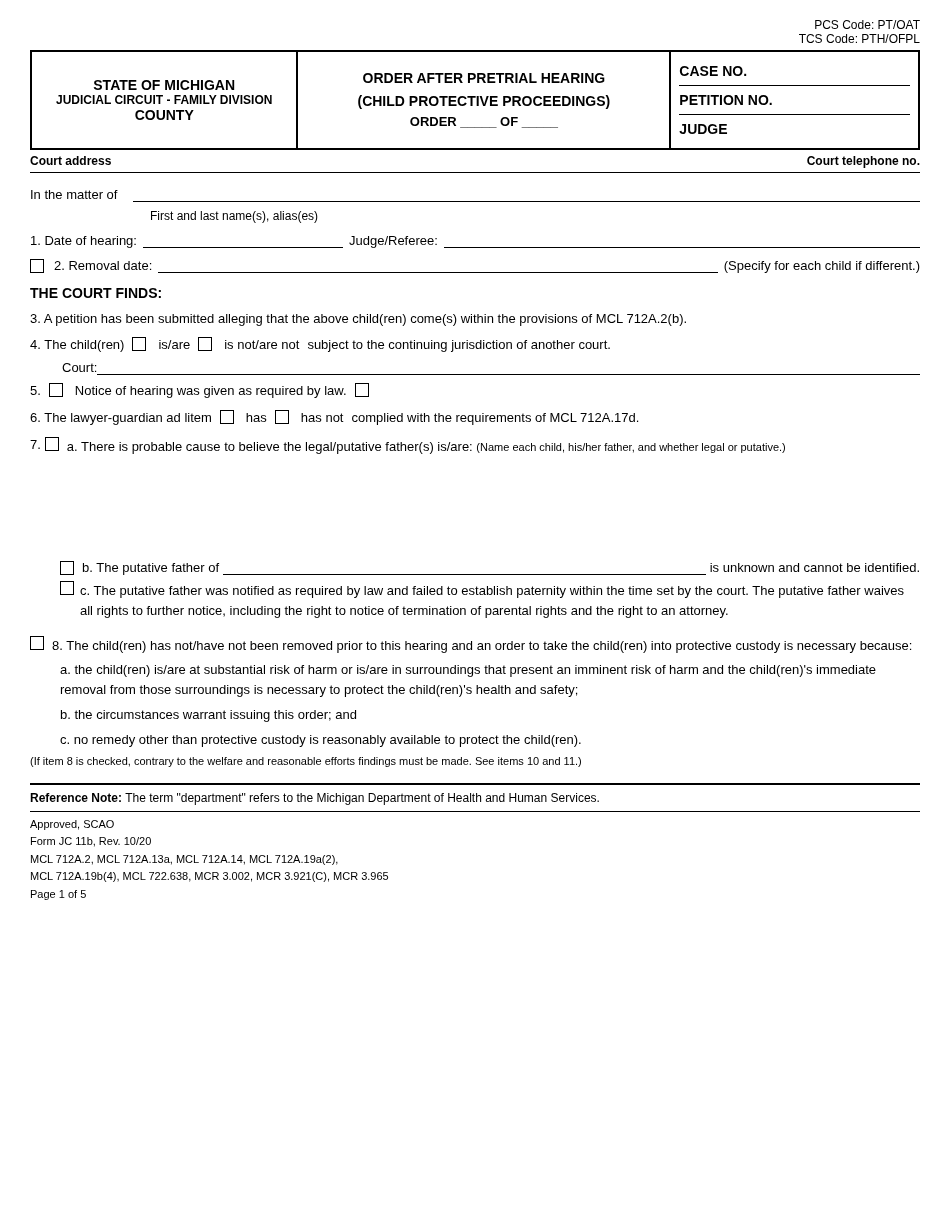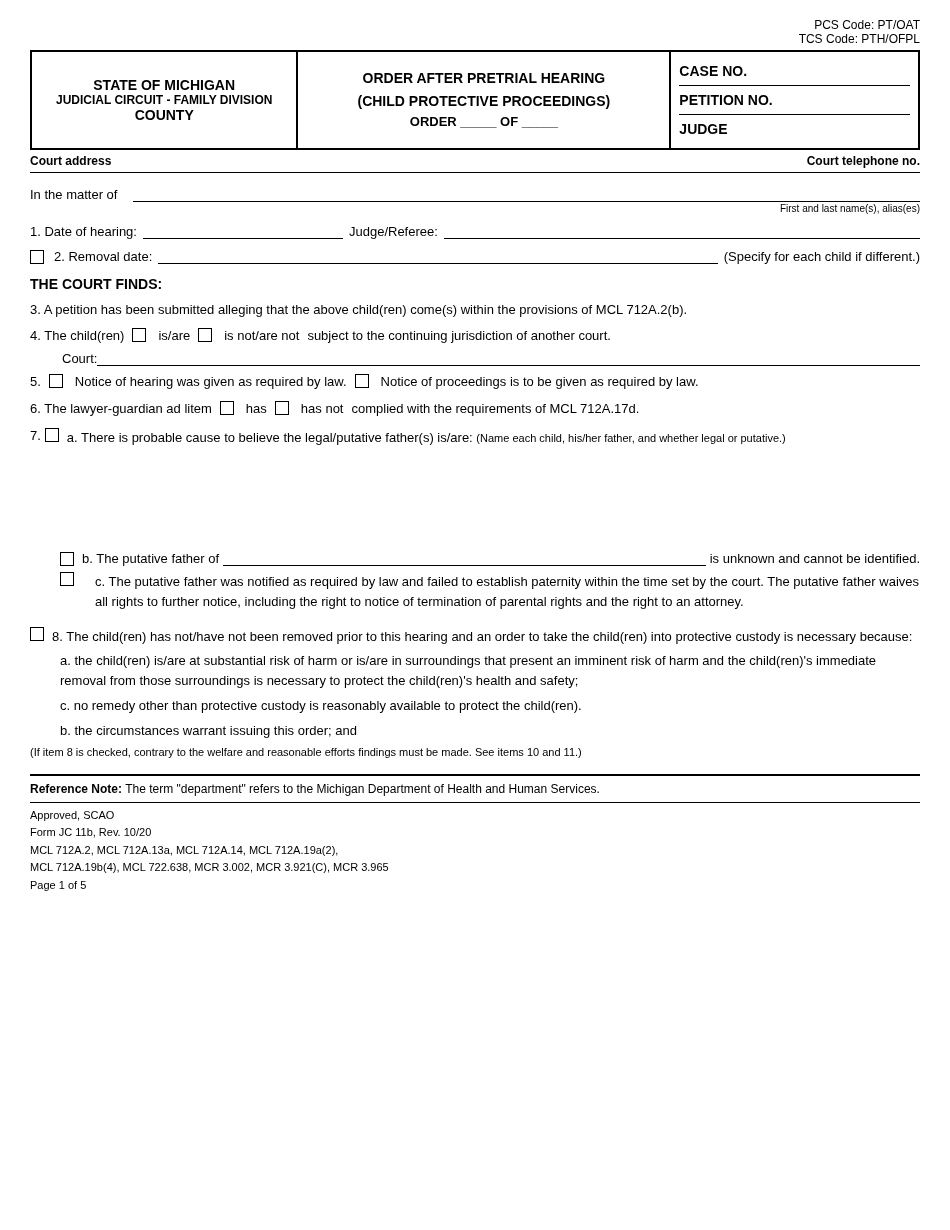--- a/index.html
+++ b/index.html
@@ -216,24 +216,23 @@
     .matter-top {
       display: flex;
       align-items: flex-end;
       gap: 16px;
     }
     .matter-underline {
       border-bottom: 1px solid #000;
       flex: 1;
     }
     .name-label {
-      font-size: 10px;
+      font-size: 12px;
       margin-left: 120px;
-      margin-top: 1px;
-      text-align: right;
+      margin-top: 7px;
     }
     .order-line {
       font-size: 13px;
     }
   </style>
 </head>
 <body>
 
 <div class="page">
 
@@ -308,21 +307,20 @@
   <div class="court-row">
     <span>Court:</span>
     <div class="court-underline"></div>
   </div>
 
   <div class="notice-row">
     <span>5.</span>
     <span class="checkbox"></span>
     <span>Notice of hearing was given as required by law.</span>
     <span class="checkbox"></span>
-    <span>Notice of proceedings is to be given as required by law.</span>
   </div>
 
   <div class="lawyer-row">
     <span>6. The lawyer-guardian ad litem</span>
     <span class="checkbox"></span>
     <span>has</span>
     <span class="checkbox"></span>
     <span>has not</span>
     <span>complied with the requirements of MCL 712A.17d.</span>
   </div>
@@ -339,39 +337,39 @@
   <div class="spacer-block"></div>
 
   <div class="sub-item">
     <span class="checkbox"></span>
     <span>b. The putative father of</span>
     <div style="border-bottom:1px solid #000; flex:1; display:inline-block;"></div>
     <span>is unknown and cannot be identified.</span>
   </div>
 
   <div class="sub-item-c">
-    <div style="display:flex; align-items:flex-start; gap:17px;">
+    <div style="display:flex; align-items:flex-start; gap:2px;">
       <span class="checkbox"></span>
       <span>c. The putative father was notified as required by law and failed to establish paternity within the time set by the court. The putative father waives all rights to further notice, including the right to notice of termination of parental rights and the right to an attorney.</span>
     </div>
   </div>
 
   <div class="item8-section">
     <div class="item8-header">
       <span class="checkbox"></span>
       <span>8. The child(ren) has not/have not been removed prior to this hearing and an order to take the child(ren) into protective custody is necessary because:</span>
     </div>
     <div class="item8-sub">
       <span>a. the child(ren) is/are at substantial risk of harm or is/are in surroundings that present an imminent risk of harm and the child(ren)'s immediate removal from those surroundings is necessary to protect the child(ren)'s health and safety;</span>
     </div>
     <div class="item8-sub">
+      <span>b. the circumstances warrant issuing this order; and</span>
+    </div>
+    <div class="item8-sub">
       <span>c. no remedy other than protective custody is reasonably available to protect the child(ren).</span>
-    </div>
-    <div class="item8-sub">
-      <span>b. the circumstances warrant issuing this order; and</span>
     </div>
     <div class="item8-note">(If item 8 is checked, contrary to the welfare and reasonable efforts findings must be made. See items 10 and 11.)</div>
   </div>
 
   <div class="reference-note">
     <span style="font-weight:bold;">Reference Note:</span>
     <span> The term "department" refers to the Michigan Department of Health and Human Services.</span>
   </div>
 
   <div class="footer">

